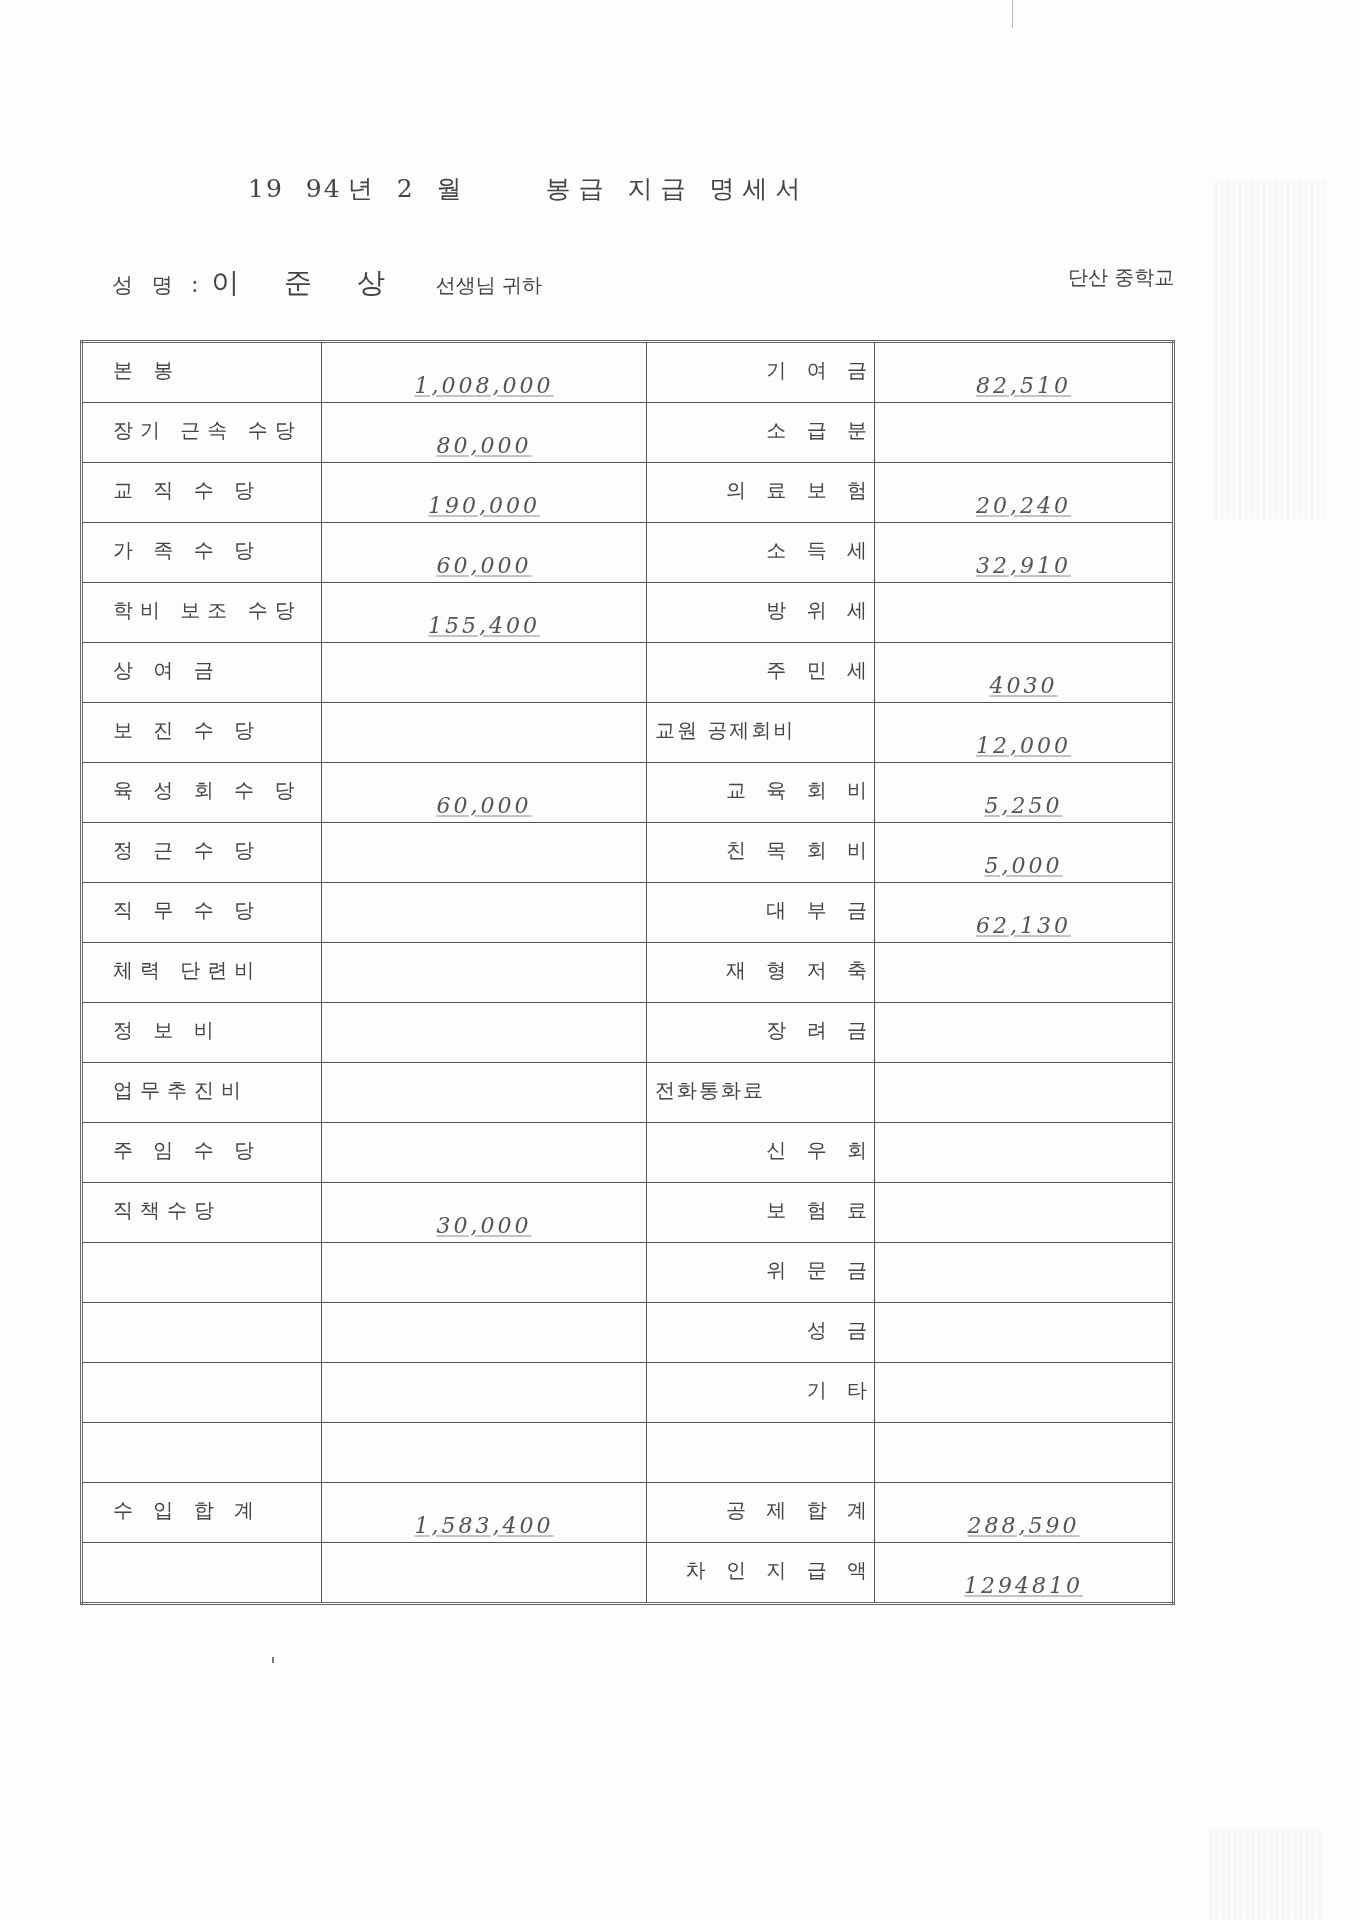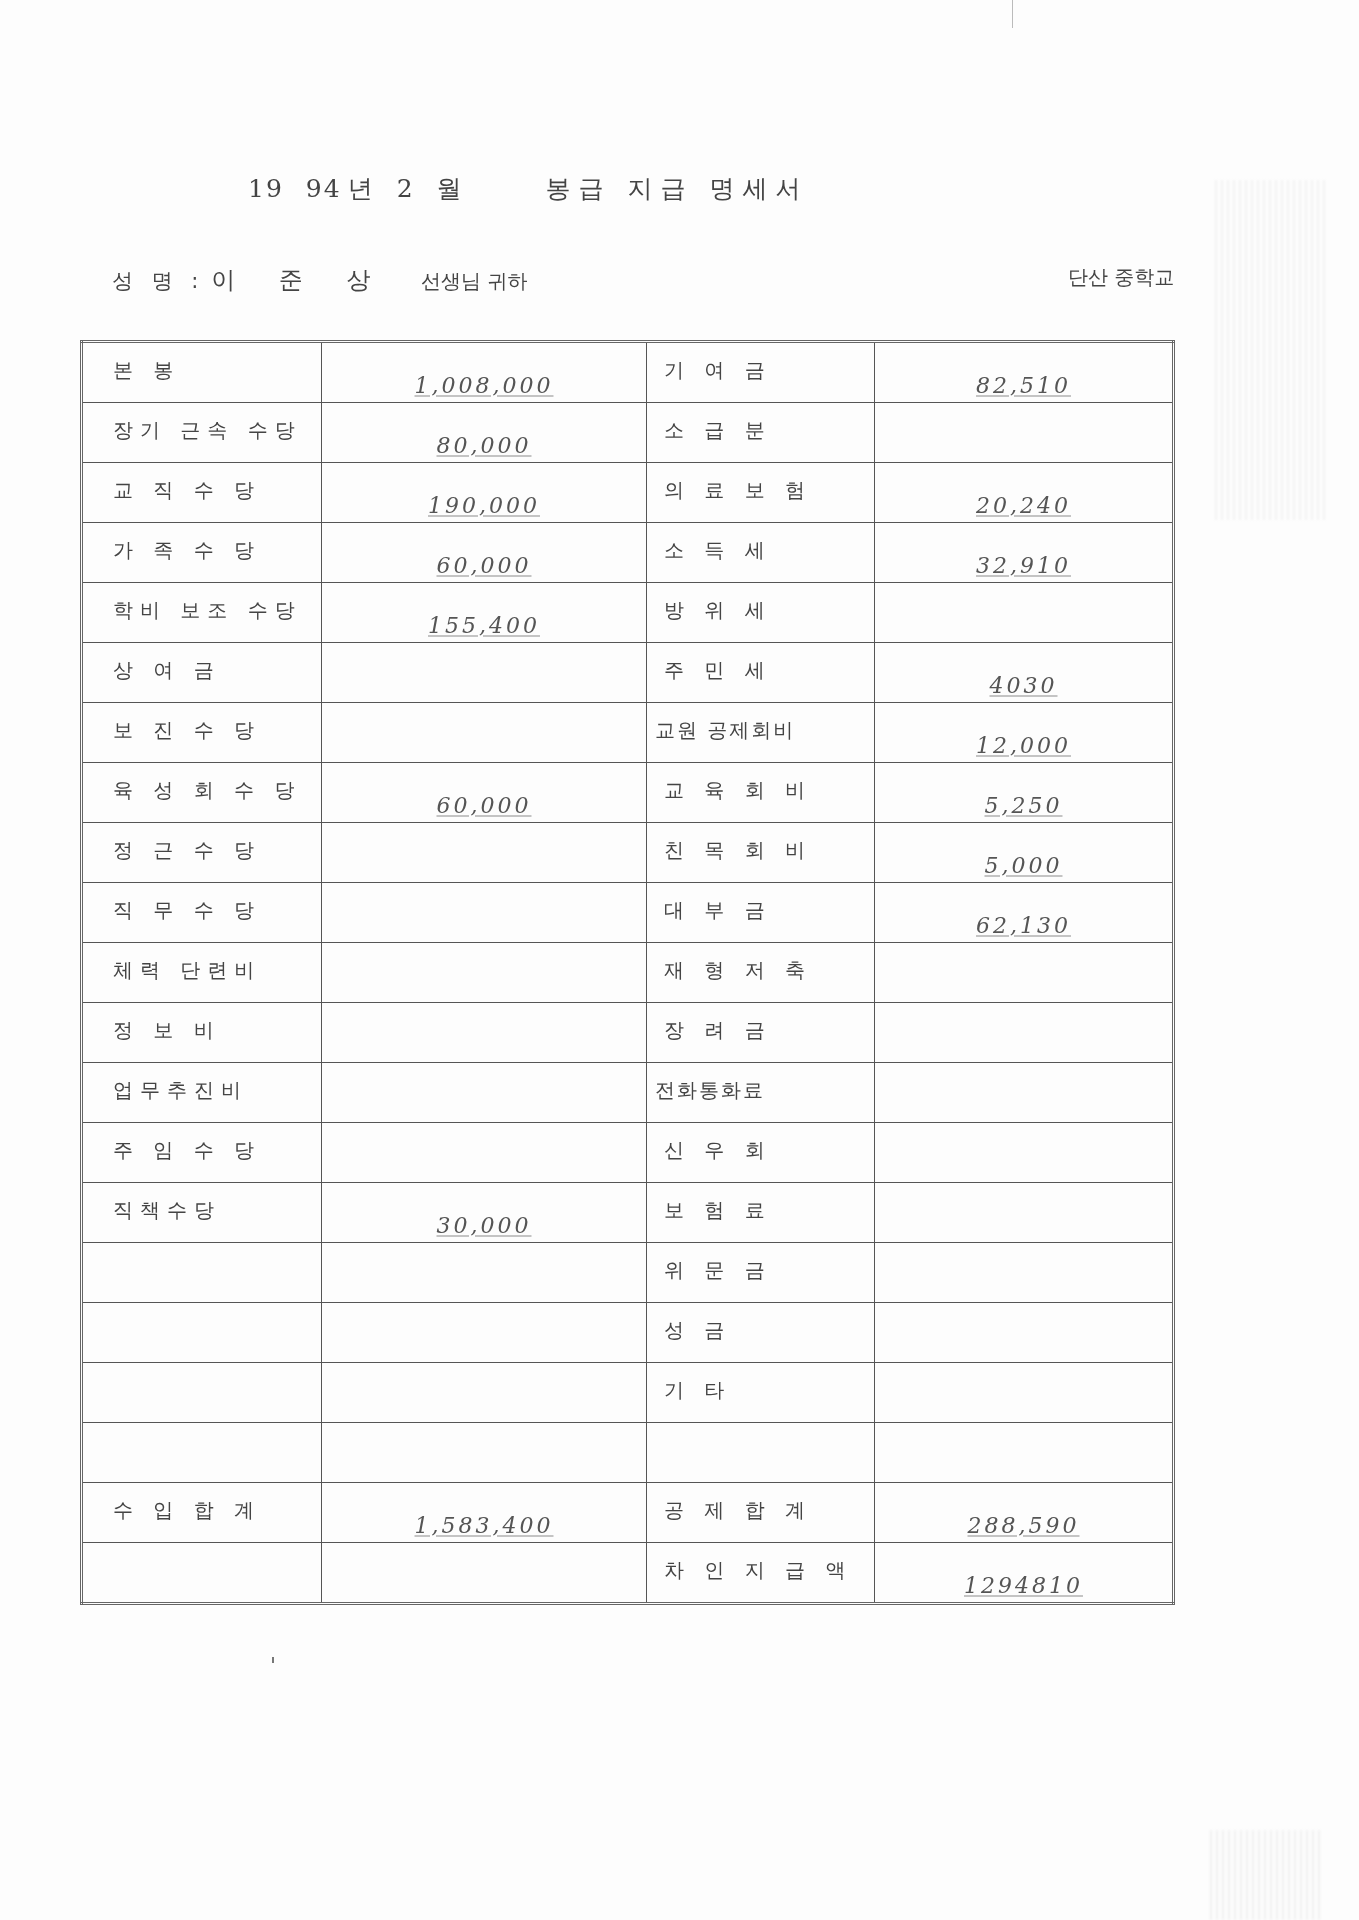--- a/index.html
+++ b/index.html
@@ -20,37 +20,37 @@
   .tick-top { position: absolute; left: 1012px; top: 0; width: 1px; height: 28px; background: #bbb; }
   .title {
     position: absolute; top: 172px; left: 248px; font-size: 25px; letter-spacing: 2px; color: #444;
     font-family: "DejaVu Serif", serif; white-space: nowrap;
   }
   .title span { margin-right: 22px; }
   .title .doc-name { margin-left: 60px; letter-spacing: 8px; margin-top: 38px; }
   .meta-line { position: absolute; top: 264px; font-size: 21px; color: #444; white-space: nowrap; }
   .meta-left { left: 112px; }
   .meta-left .lbl { letter-spacing: 6px; }
-  .meta-left .nm { letter-spacing: 18px; font-size: 24px; }
+  .meta-left .nm { letter-spacing: 18px; font-size: 28px; }
   .meta-left .hon { margin-left: 26px; font-size: 20px; }
   .meta-right { left: 1068px; font-size: 20px; }
 
   table.pay {
     position: absolute; left: 80px; top: 340px; width: 1095px; border-collapse: collapse;
     border: 3px double #666; table-layout: fixed;
   }
   table.pay td {
     height: 59px; border: 1.5px solid #555; padding: 0; position: relative; vertical-align: top;
   }
   .c-lbl { width: 240px; }
   .c-val { width: 325px; }
   .c-lbl2 { width: 228px; }
   .c-val2 { width: auto; }
   .lbl-text { position: absolute; left: 30px; top: 14px; font-size: 20px; color: #444; letter-spacing: 7px; white-space: nowrap; }
-  .lbl2-text { position: absolute; left: 17px; right: 0; top: 14px; text-align: left; font-size: 20px; color: #444; letter-spacing: 7px; white-space: nowrap; }
+  .lbl2-text { position: absolute; left: 9px; right: 0; top: 14px; text-align: right; font-size: 20px; color: #444; letter-spacing: 7px; white-space: nowrap; }
   .lbl2-text.left { text-align: left; left: 8px; letter-spacing: 2px; }
   .hw {
     position: absolute; top: 30px; left: 0; right: 0; text-align: center;
     font-family: "DejaVu Serif", serif; font-style: italic; font-size: 22px; color: #555;
     letter-spacing: 3px; text-decoration: underline; text-decoration-color: rgba(90,90,90,0.35);
   }
   .dot { position: absolute; left: 272px; top: 1657px; width: 2px; height: 6px; background: #777; }
 </style>
 </head>
 <body>

